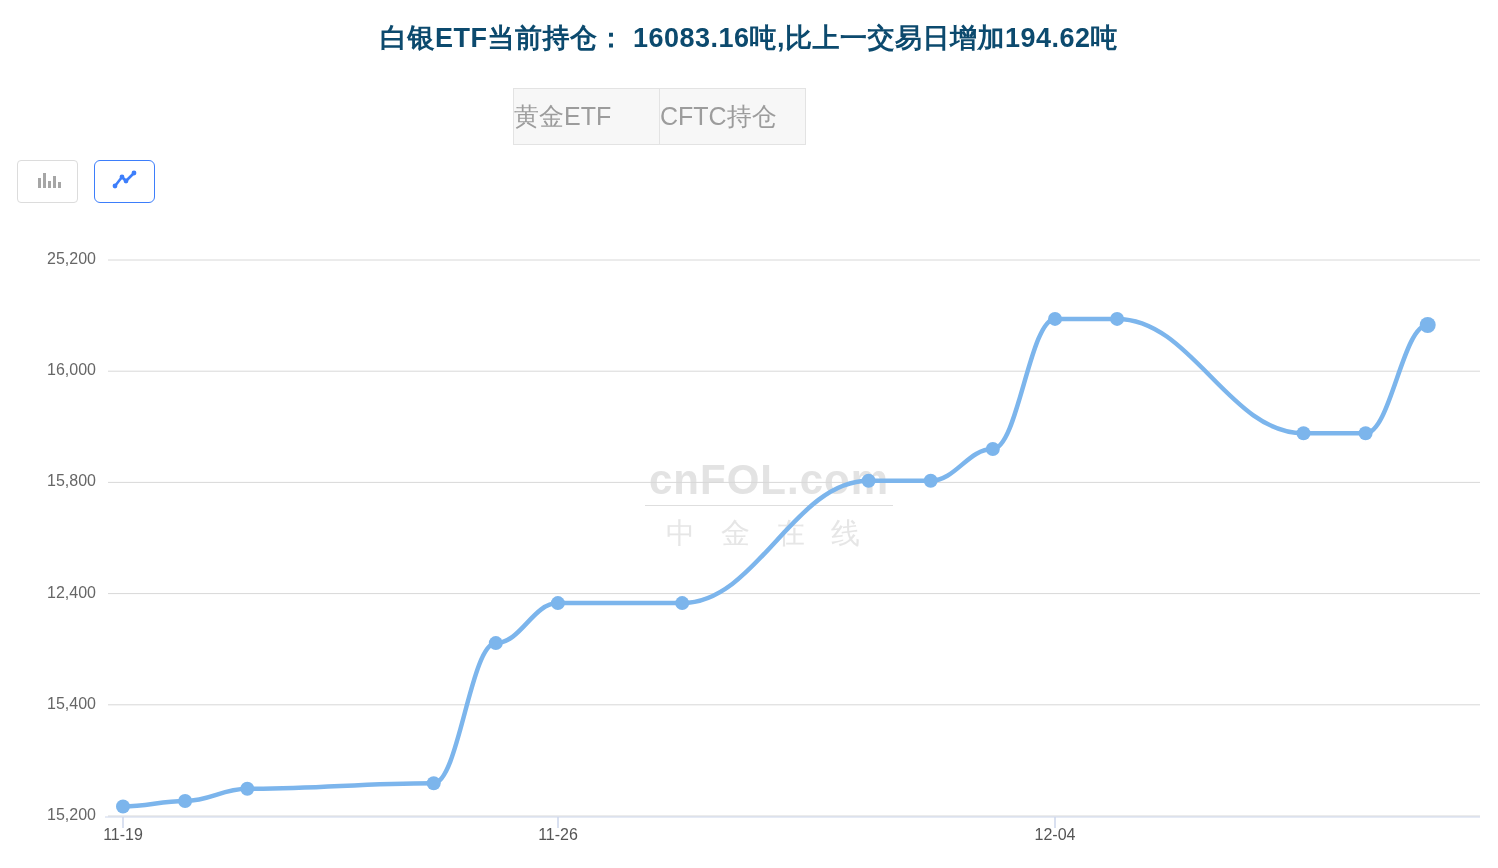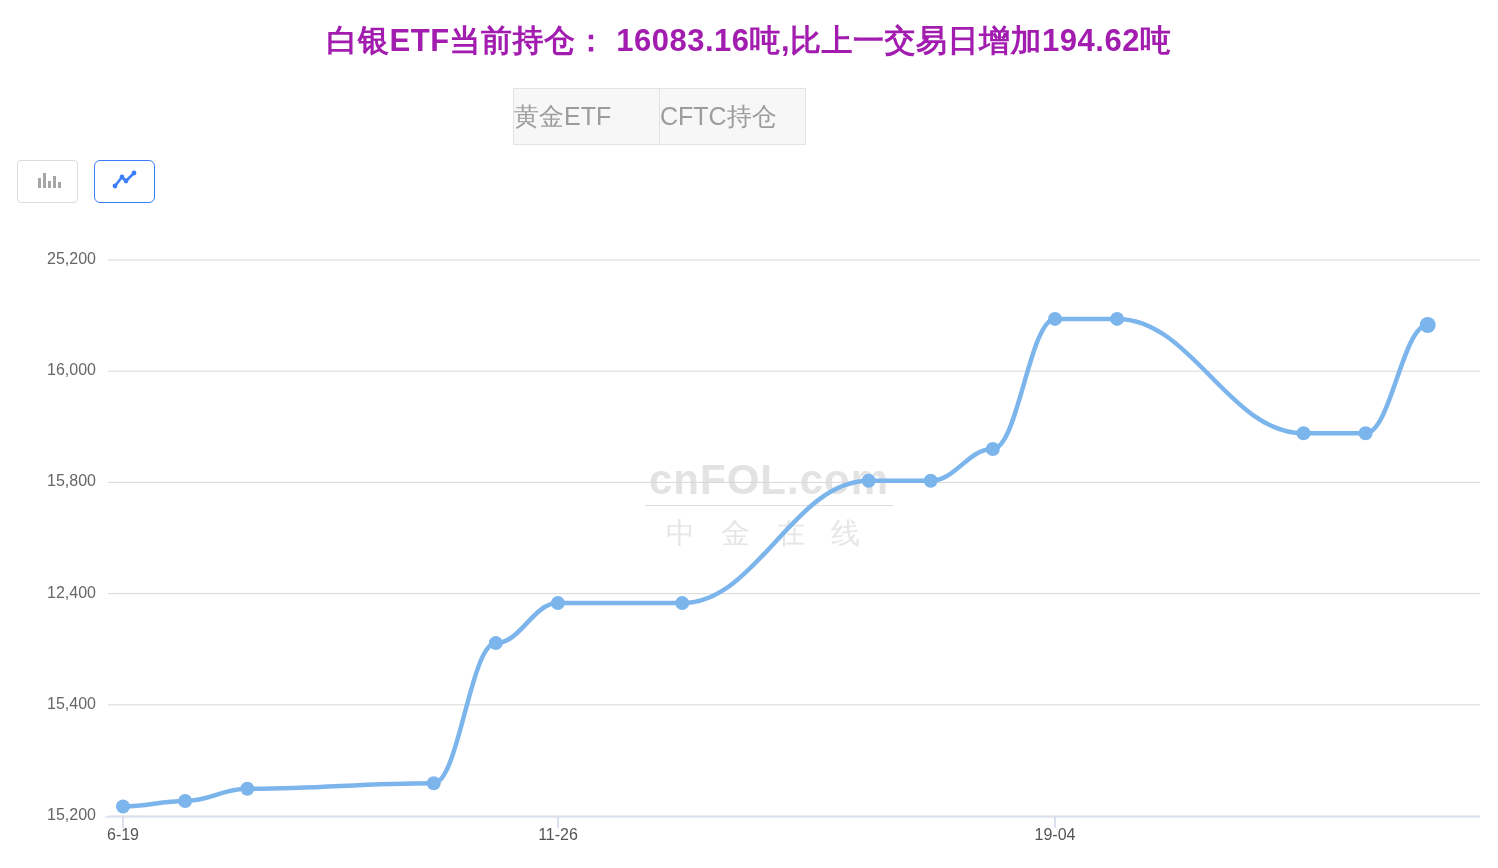--- a/index.html
+++ b/index.html
@@ -2,21 +2,21 @@
 <html><head>
 <meta charset="utf-8">
 <style>
   * { margin:0; padding:0; box-sizing:border-box; }
   html,body { width:1498px; height:868px; background:#ffffff; overflow:hidden;
               font-family:"Liberation Sans","DejaVu Sans",sans-serif; }
   .stage { position:relative; width:1498px; height:868px; background:#fff; }
 
   
   .chart-title { position:absolute; top:20px; left:0; width:1498px; text-align:center;
-                 font-size:31px; font-weight:bold; color:#a21caf; letter-spacing:0.5px; }
+                 font-size:27px; font-weight:bold; color:#0c4a6e; letter-spacing:0.5px; }
 
   
   .tab-group { position:absolute; top:88px; left:513px; display:flex; }
   .tab { width:147px; height:57px; line-height:55px; text-align:left; font-size:25px;
          color:#9c9c9c; background:#f7f7f7; border:1px solid #e3e3e3; cursor:pointer; }
   .tab + .tab { margin-left:-1px; }
   .tab.active { background:#3d7efb; color:#ffffff; border:none; line-height:57px; z-index:2; }
 
   
   .view-btn { position:absolute; top:160px; width:61px; height:43px; background:#fff;
@@ -102,23 +102,23 @@
     <line x1="1055" y1="817" x2="1055" y2="828" stroke="#ccd6eb" stroke-width="1.5"></line>
   </svg>
 
   <div class="ylab" style="top:250px;">25,200</div>
   <div class="ylab" style="top:361px;">16,000</div>
   <div class="ylab" style="top:472px;">15,800</div>
   <div class="ylab" style="top:584px;">12,400</div>
   <div class="ylab" style="top:695px;">15,400</div>
   <div class="ylab" style="top:806px;">15,200</div>
 
-  <div class="xlab" style="left:78px;">6-19</div>
+  <div class="xlab" style="left:78px;">11-19</div>
   <div class="xlab" style="left:513px;">11-26</div>
-  <div class="xlab" style="left:1010px;">19-04</div>
+  <div class="xlab" style="left:1010px;">12-04</div>
 
 
   <svg class="layer z3">
     <path fill="none" stroke-width="4.5" stroke-linecap="round" stroke-linejoin="round" d="M123.0,806.5 C147.9,806.5 160.3,801.0 185.1,801.0 C210.0,801.0 222.4,788.8 247.3,788.8 C321.8,788.8 359.1,783.2 433.7,783.2 C458.5,783.2 470.9,643.1 495.8,643.1 C520.6,643.1 533.1,603.1 557.9,603.1 C607.6,603.1 632.5,603.1 682.2,603.1 C756.7,603.1 794.0,480.7 868.6,480.7 C893.4,480.7 905.8,480.7 930.7,480.7 C955.5,480.7 968.0,449.0 992.8,449.0 C1017.7,449.0 1030.1,318.9 1055.0,318.9 C1079.8,318.9 1092.2,318.9 1117.1,318.9 C1191.6,318.9 1228.9,433.2 1303.5,433.2 C1328.3,433.2 1340.7,433.2 1365.6,433.2 C1390.5,433.2 1402.9,325.0 1427.7,325.0" stroke="#7cb5ec"></path>
     <g>
         <circle cx="123.0" cy="806.5" r="7" fill="#7cb5ec"></circle>
         <circle cx="185.1" cy="801.0" r="7" fill="#7cb5ec"></circle>
         <circle cx="247.3" cy="788.8" r="7" fill="#7cb5ec"></circle>
         <circle cx="433.7" cy="783.2" r="7" fill="#7cb5ec"></circle>
         <circle cx="495.8" cy="643.1" r="7" fill="#7cb5ec"></circle>

